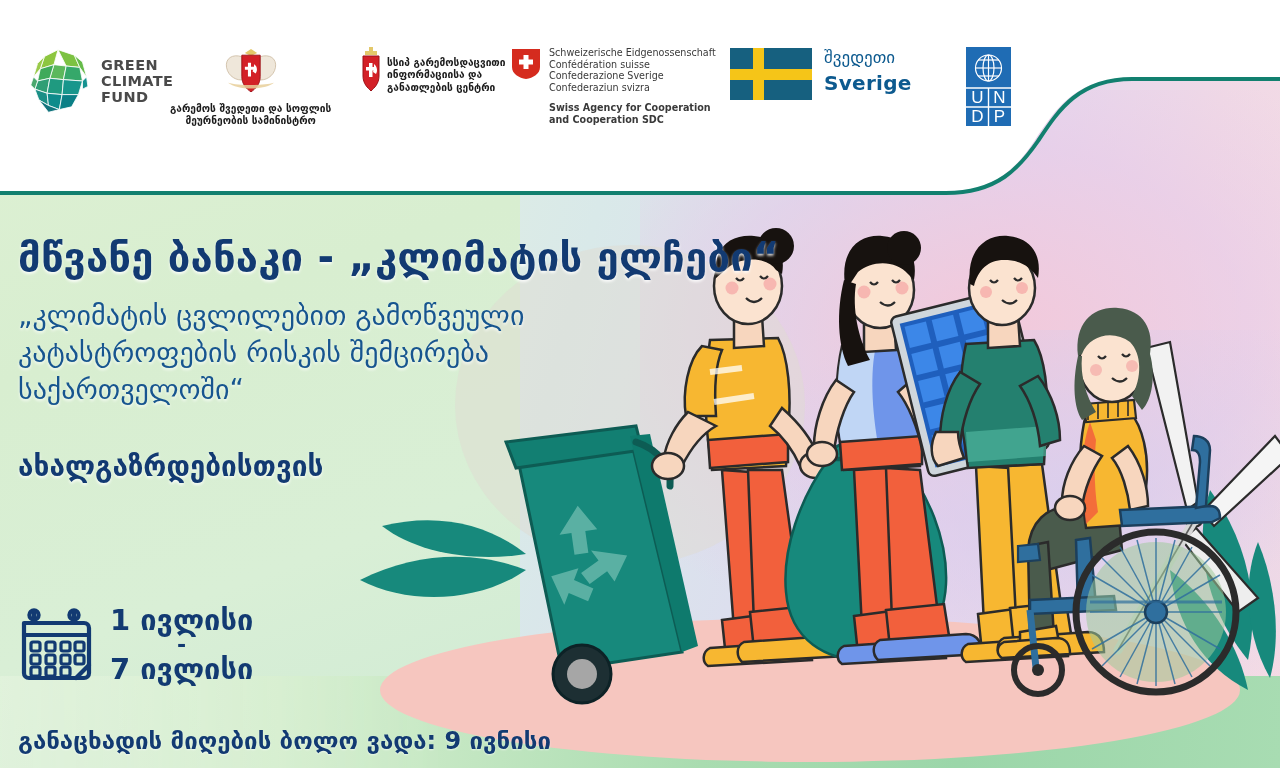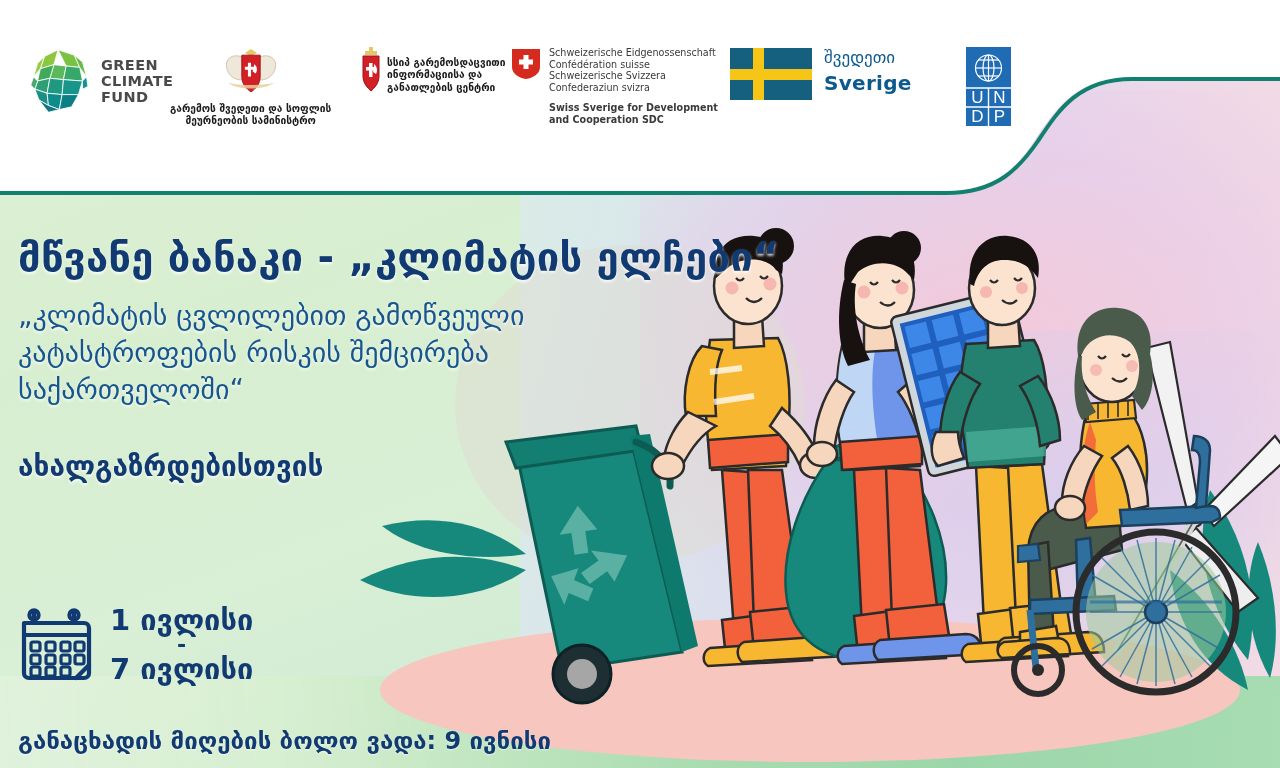--- a/index.html
+++ b/index.html
@@ -435,23 +435,23 @@
     </div>
 
     <div class="logo swiss">
       <svg class="swiss-shield" viewBox="0 0 28 30">
         <path d="M0 0 H28 V18 C28 25 21 29 14 30 C7 29 0 25 0 18 Z" fill="#d52b1e"></path>
         <path d="M11.5 6 h5 v4.5 h4.5 v5 h-4.5 v4.5 h-5 v-4.5 h-4.5 v-5 h4.5 z" fill="#ffffff"></path>
       </svg>
       <div class="swiss-text">
         <div class="l1">Schweizerische Eidgenossenschaft</div>
         <div class="l1">Confédération suisse</div>
-        <div class="l1">Schweizerische Svizzera</div>
+        <div class="l1">Confederazione Sverige</div>
         <div class="l1">Confederaziun svizra</div>
-        <div class="l2">Swiss Sverige for Development</div>
+        <div class="l2">Swiss Agency for Cooperation</div>
         <div class="l2" style="margin-top:0">and Cooperation SDC</div>
       </div>
     </div>
 
     <div class="logo sweden">
       <svg class="sweden-flag" viewBox="0 0 82 52">
         <rect width="82" height="52" fill="#16607f"></rect>
         <rect x="0" y="21" width="82" height="11" fill="#f5c518"></rect>
         <rect x="23" y="0" width="11" height="52" fill="#f5c518"></rect>
       </svg>

